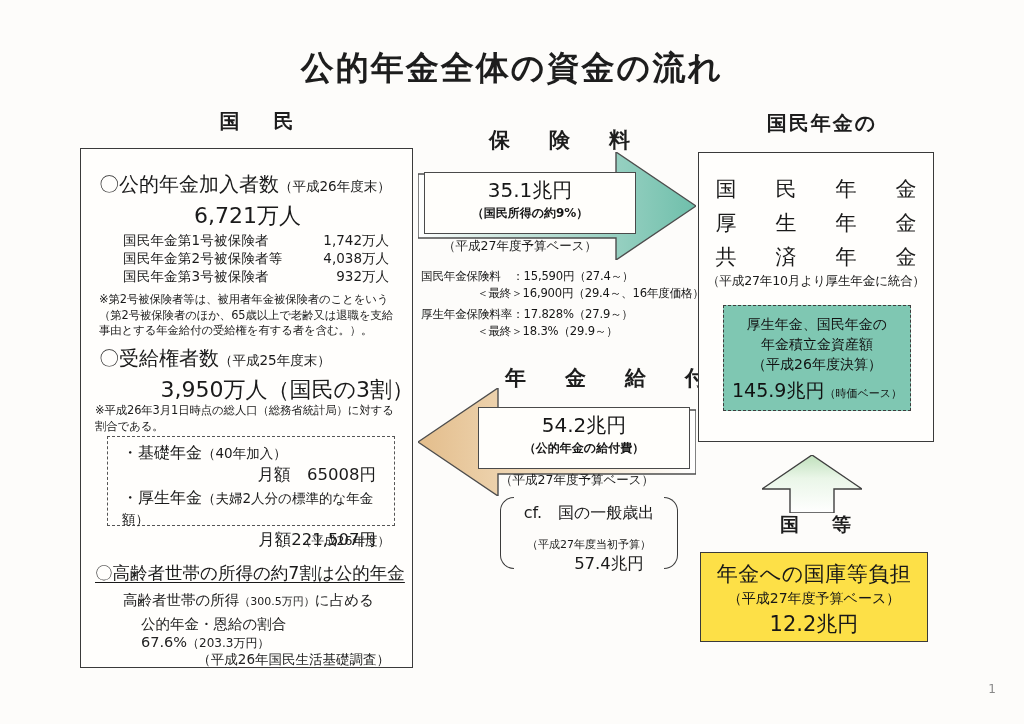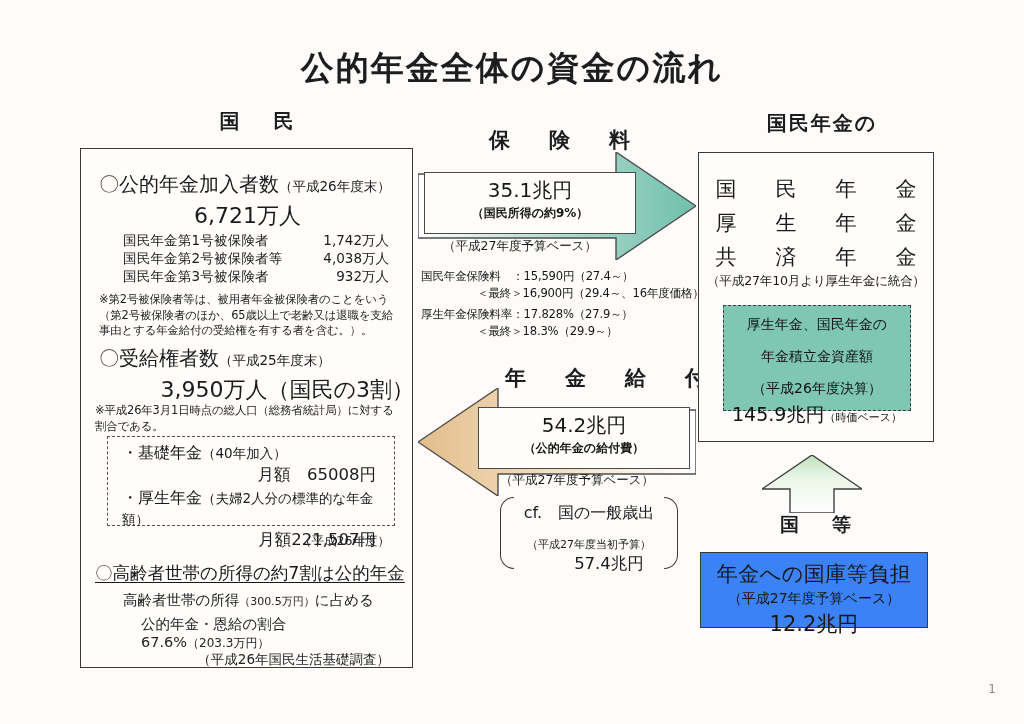--- a/index.html
+++ b/index.html
@@ -206,40 +206,40 @@
   #fund-box {
     position: absolute;
     left: 24px; top: 152px;
     width: 188px; height: 106px;
     background: #7fc7b2;
     border: 1.4px dashed #3d3d3d;
     box-sizing: border-box;
     text-align: center;
     color: #111;
   }
-  .fb-l { font-size: 14px; line-height: 20px; margin-top: 12px; }
+  .fb-l { font-size: 14px; line-height: 20px; }
   #fb-amt { font-size: 19px; margin-top: 4px; }
   #fb-amt .sm { font-size: 11px; }
 
   
   #arrow-up { position: absolute; left: 762px; top: 455px; width: 100px; height: 58px; }
   #label-kuni {
     position: absolute;
     top: 512px; left: 762px; width: 100px;
     text-align: center;
     font-size: 19px; font-weight: 600; letter-spacing: 7px;
     padding-left: 7px;
     color: #1d1d1d;
   }
   #kokko-box {
     position: absolute;
     left: 700px; top: 552px;
-    width: 228px; height: 76px;
+    width: 228px; height: 90px;
     border: 1.6px solid #3a3a3a;
-    background: #3b82f6;
+    background: #fde047;
     box-sizing: border-box;
     text-align: center;
     color: #171717;
   }
   #kb-l1 { font-size: 21px; margin-top: 7px; letter-spacing: .5px;}
   #kb-l2 { font-size: 14px; margin-top: 2px; }
   #kb-l3 { font-size: 21px; margin-top: 2px; }
 
   #page-num {
     position: absolute;

